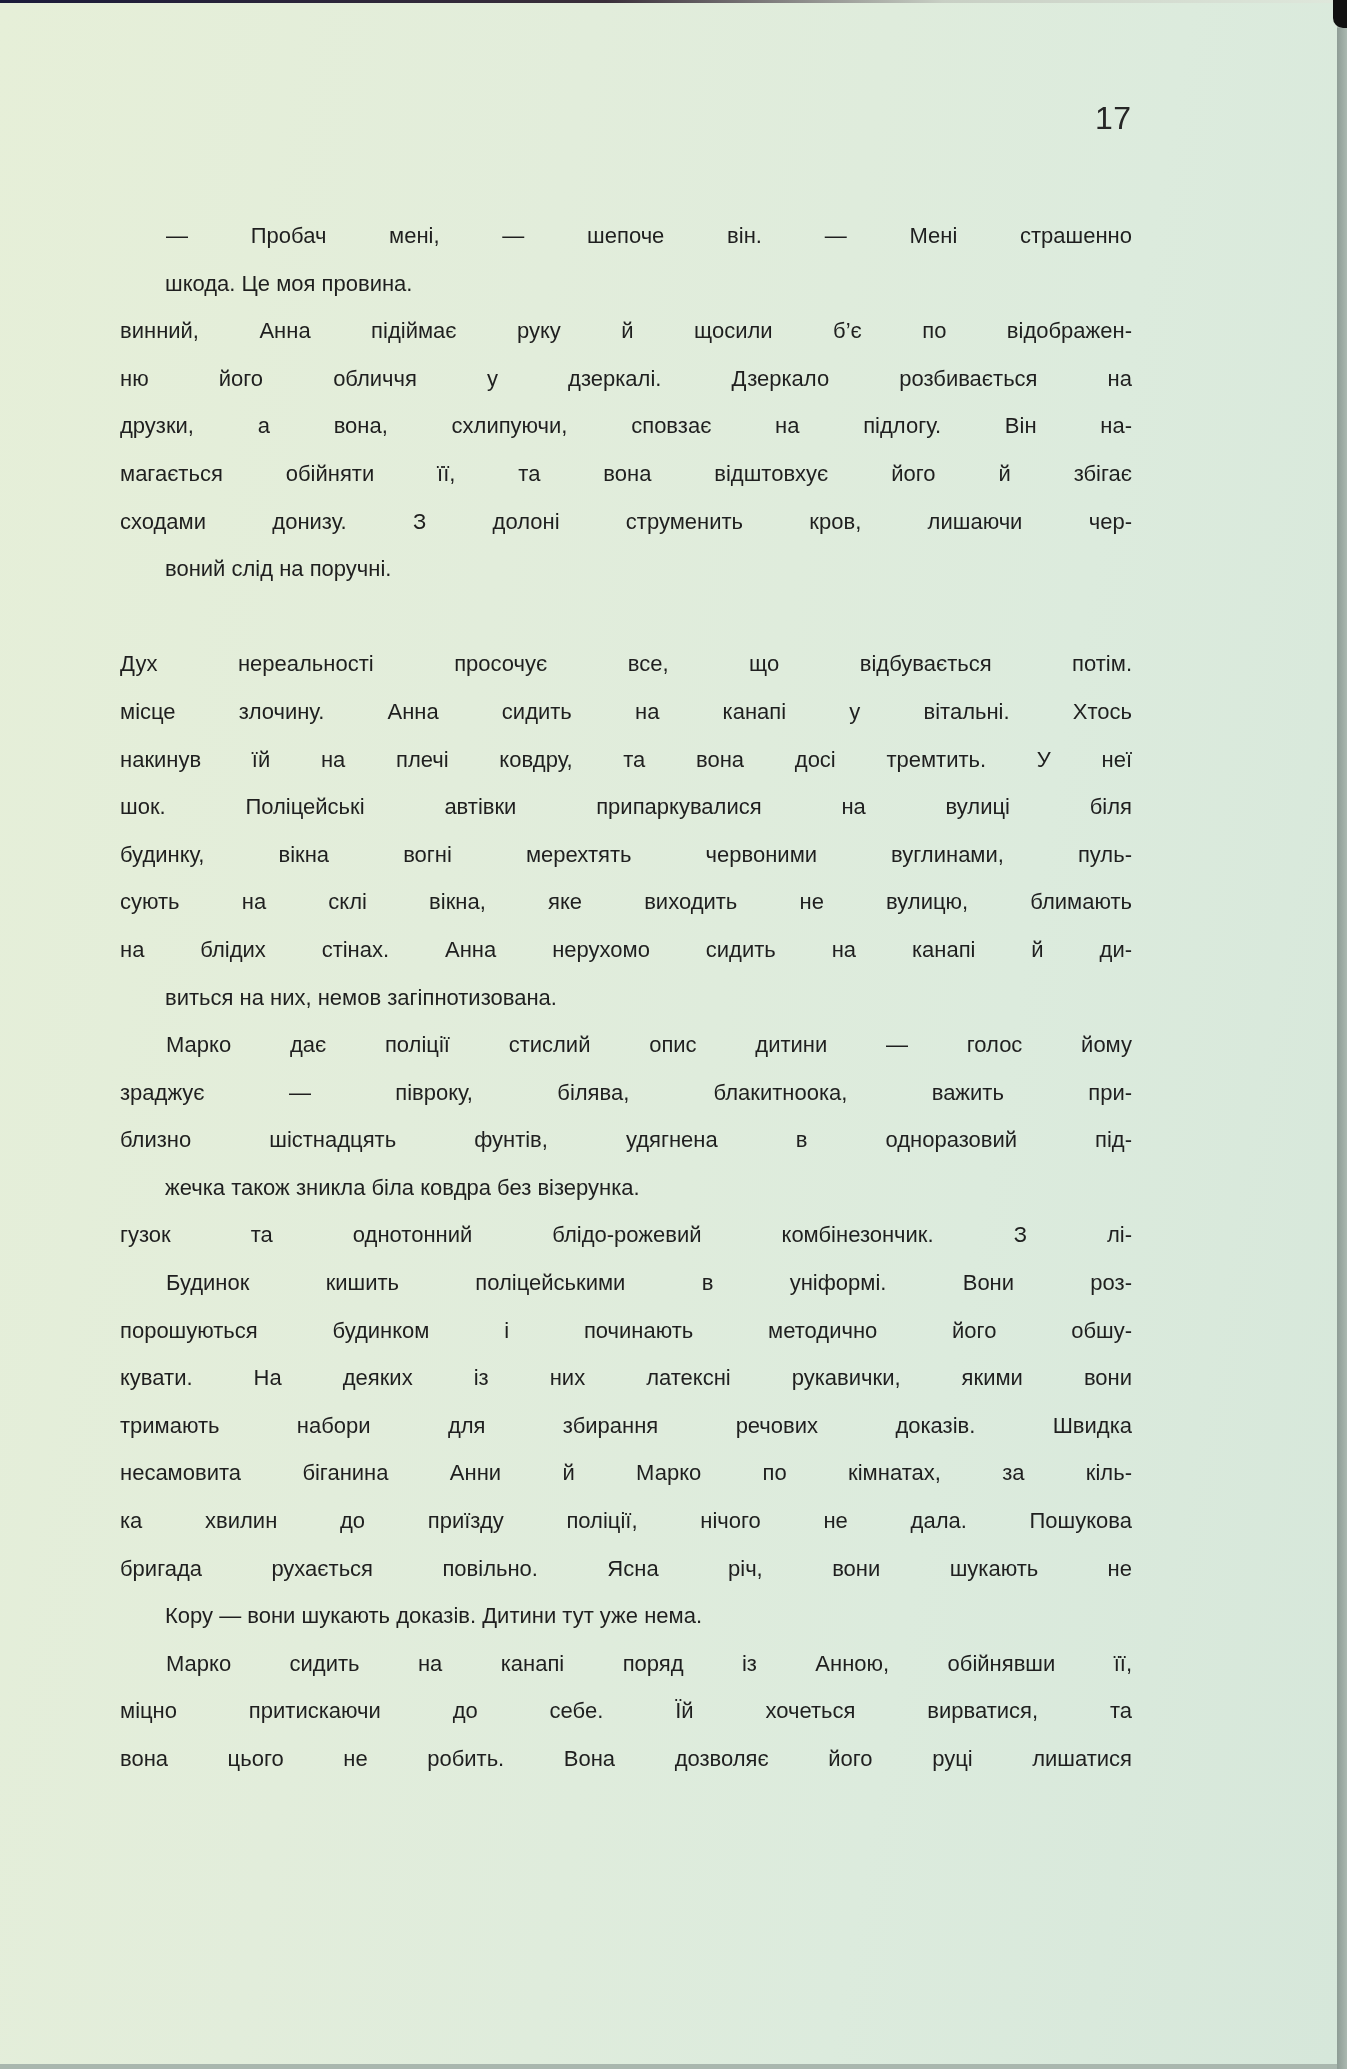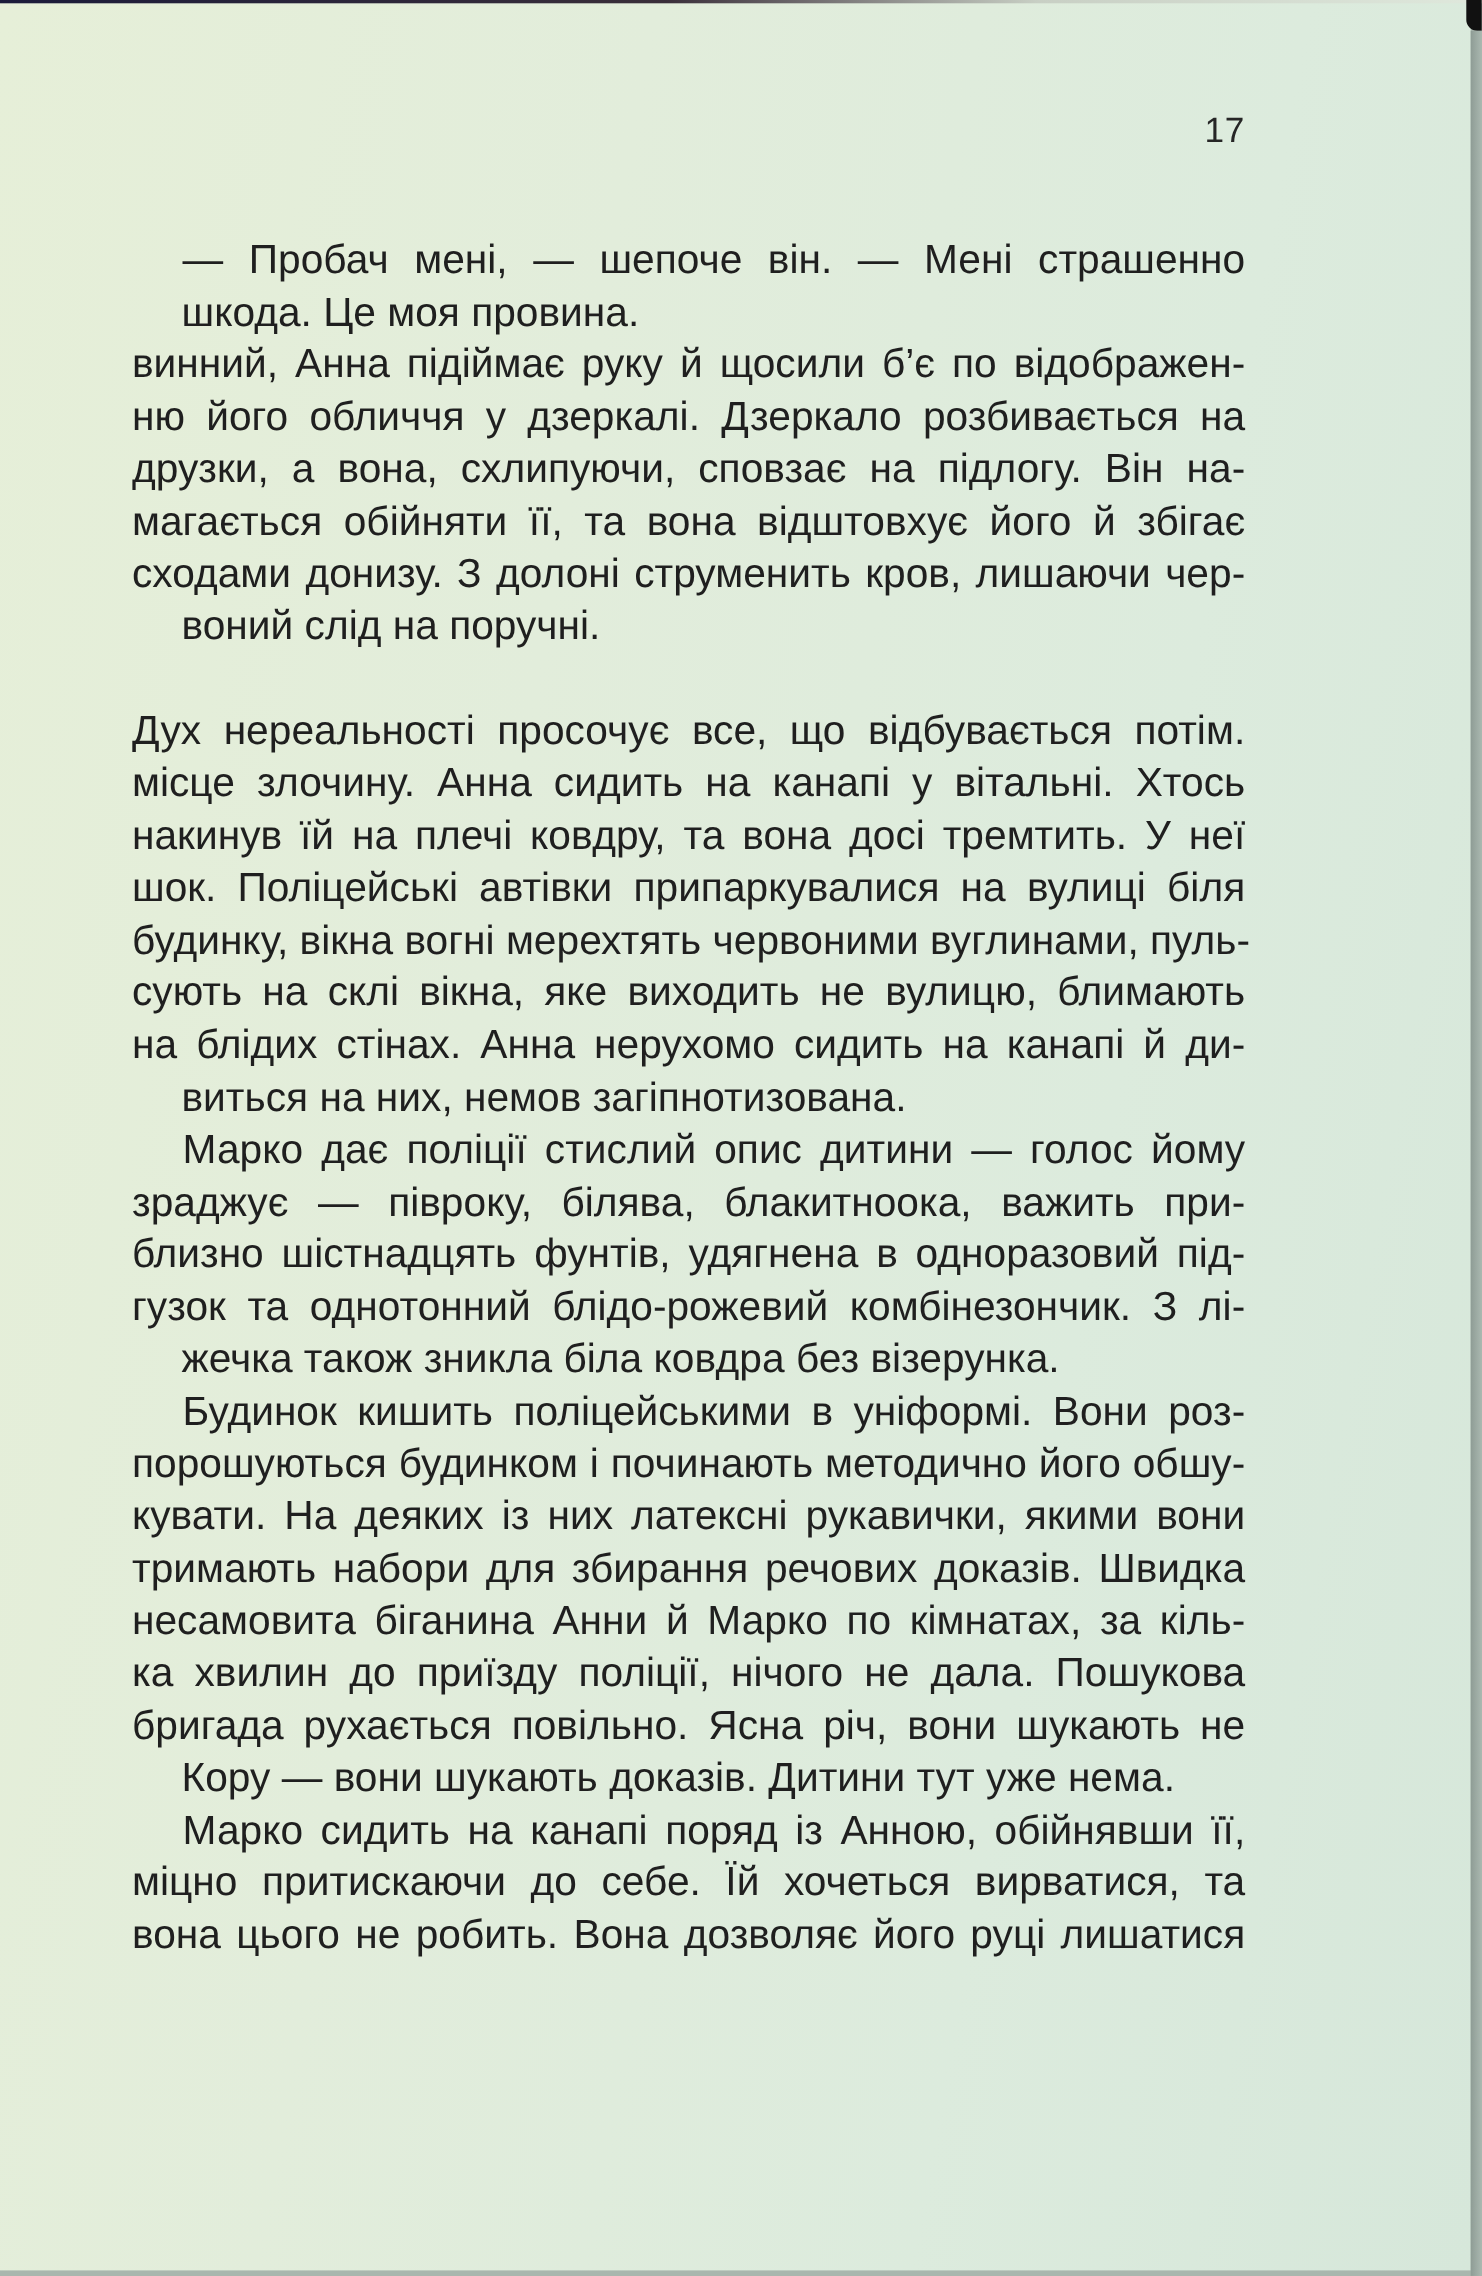--- a/index.html
+++ b/index.html
@@ -54,21 +54,21 @@
     font-size: 32px;
     color: #262626;
     letter-spacing: 0.5px;
   }
   .text-column {
     position: absolute;
     left: 120px;
     top: 212px;
     width: 1012px;
     color: #1f1f1f;
-    font-size: 37px;
+    font-size: 22px;
     line-height: 47.6px;
   }
   .line {
     display: block;
     white-space: nowrap;
     text-align: justify;
     text-align-last: justify;
     height: 47.6px;
   }
   .line.last {
@@ -114,22 +114,22 @@
       <span class="line">будинку, вікна вогні мерехтять червоними вуглинами, пуль-</span>
       <span class="line">сують на склі вікна, яке виходить не вулицю, блимають</span>
       <span class="line">на блідих стінах. Анна нерухомо сидить на канапі й ди-</span>
       <span class="line last">виться на них, немов загіпнотизована.</span>
     </div>
 
     <div class="paragraph">
       <span class="line indent">Марко дає поліції стислий опис дитини — голос йому</span>
       <span class="line">зраджує — півроку, білява, блакитноока, важить при-</span>
       <span class="line">близно шістнадцять фунтів, удягнена в одноразовий під-</span>
+      <span class="line last">жечка також зникла біла ковдра без візерунка.</span>
       <span class="line">гузок та однотонний блідо-рожевий комбінезончик. З лі-</span>
-      <span class="line last">жечка також зникла біла ковдра без візерунка.</span>
     </div>
 
     <div class="paragraph">
       <span class="line indent">Будинок кишить поліцейськими в уніформі. Вони роз-</span>
       <span class="line">порошуються будинком і починають методично його обшу-</span>
       <span class="line">кувати. На деяких із них латексні рукавички, якими вони</span>
       <span class="line">тримають набори для збирання речових доказів. Швидка</span>
       <span class="line">несамовита біганина Анни й Марко по кімнатах, за кіль-</span>
       <span class="line">ка хвилин до приїзду поліції, нічого не дала. Пошукова</span>
       <span class="line">бригада рухається повільно. Ясна річ, вони шукають не</span>

